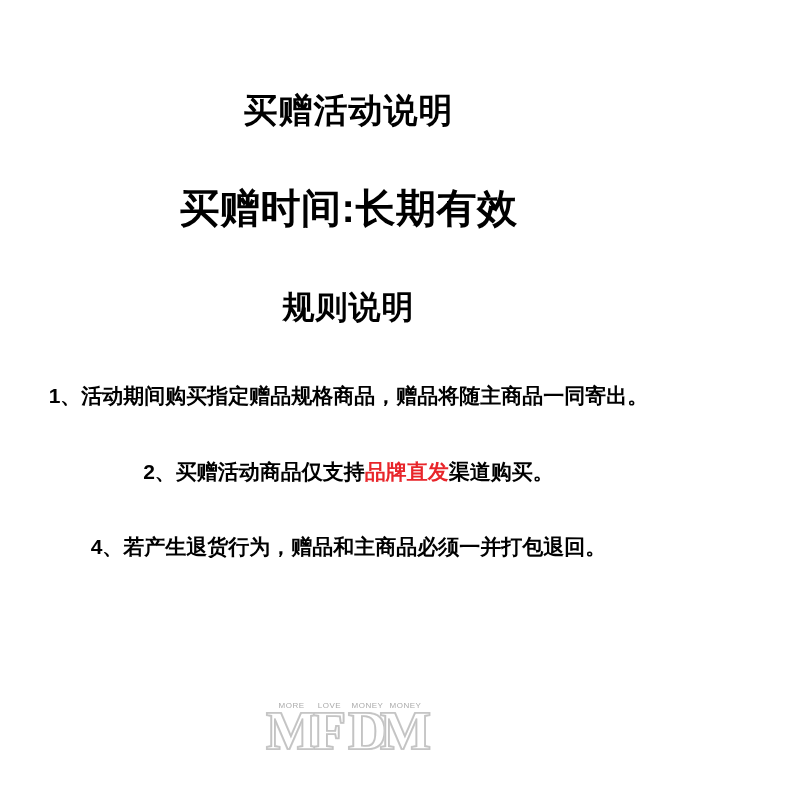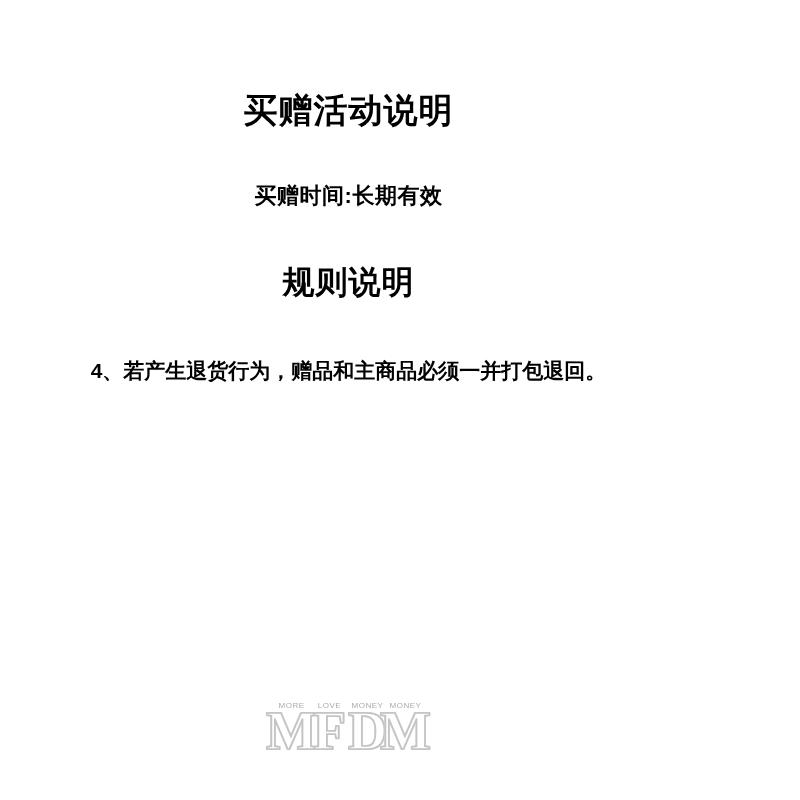--- a/index.html
+++ b/index.html
@@ -25,21 +25,21 @@
   }
   .title {
     font-size: 34px;
     font-weight: bold;
     letter-spacing: 1px;
     margin-top: 92px;
     line-height: 1.1;
     text-align: center;
   }
   .subtitle {
-    font-size: 22px;
+    font-size: 40px;
     font-weight: bold;
     letter-spacing: 0.5px;
     margin-top: 52px;
     text-align: right;
   }
   .section-heading {
     font-size: 32px;
     font-weight: bold;
     letter-spacing: 1px;
     margin-top: 50px;
@@ -116,20 +116,26 @@
 <div class="page">
 
   <div class="title">买赠活动说明</div>
 
   <div class="subtitle">买赠时间:长期有效</div>
 
   <div class="section-heading">规则说明</div>
 
   <div class="rules">
     <div class="rule">
+      <span>1、活动期间购买指定赠品规格商品，赠品将随主商品一同寄出。</span><span class="hl"></span><span></span>
+    </div>
+    <div class="rule">
+      <span>2、买赠活动商品仅支持</span><span class="hl">品牌直发</span><span>渠道购买。</span>
+    </div>
+    <div class="rule">
       <span>4、若产生退货行为，赠品和主商品必须一并打包退回。</span><span class="hl"></span><span></span>
     </div>
   </div>
 
   <div class="watermark">
     <div class="wm-letter">
       <span class="big">M</span>
       <span class="small">MORE</span>
     </div>
     <div class="wm-letter">

